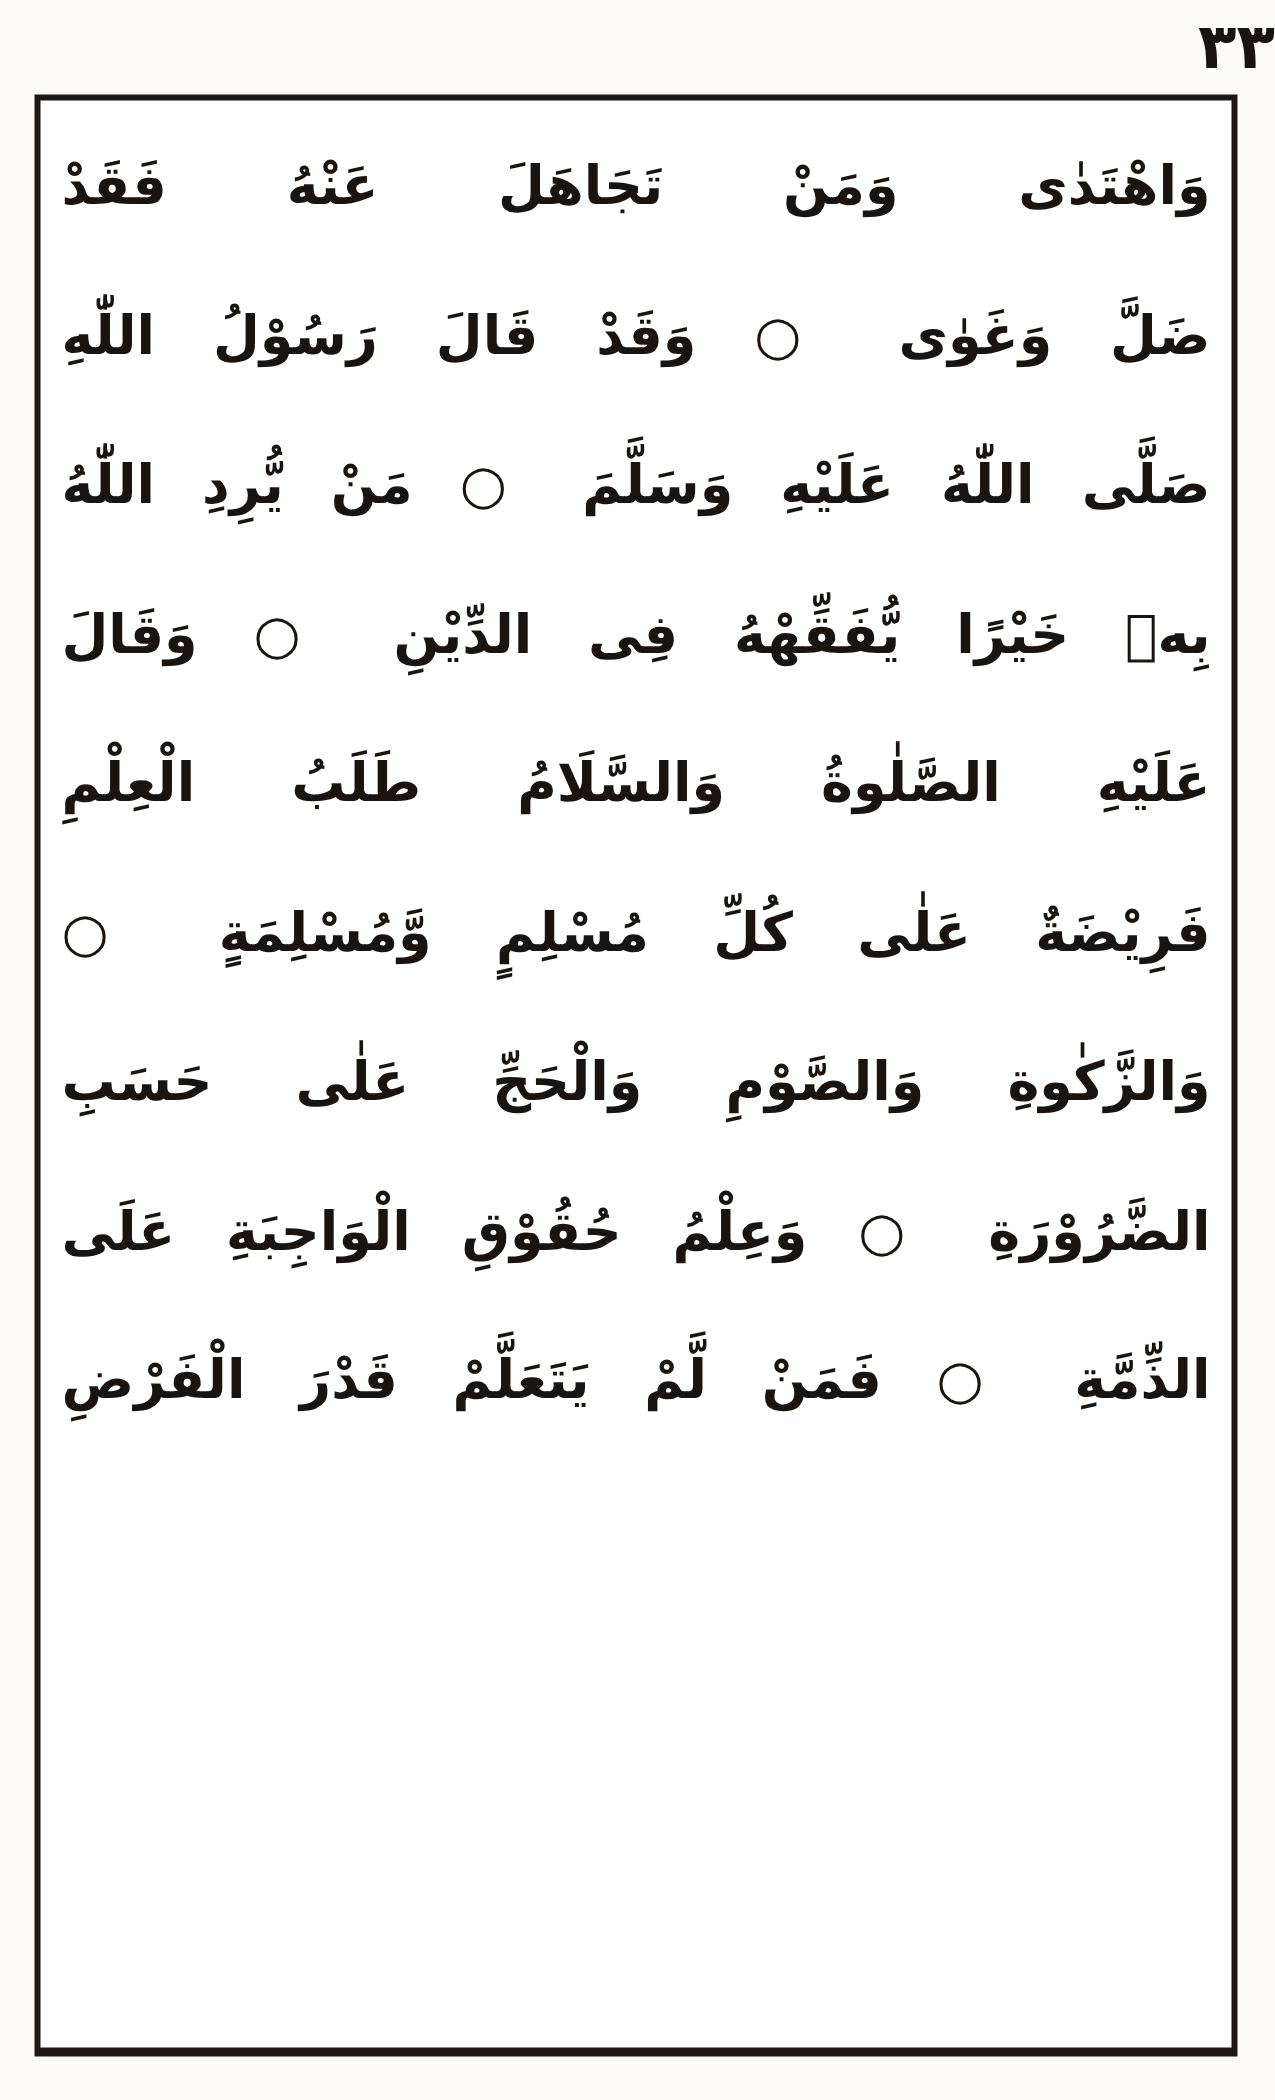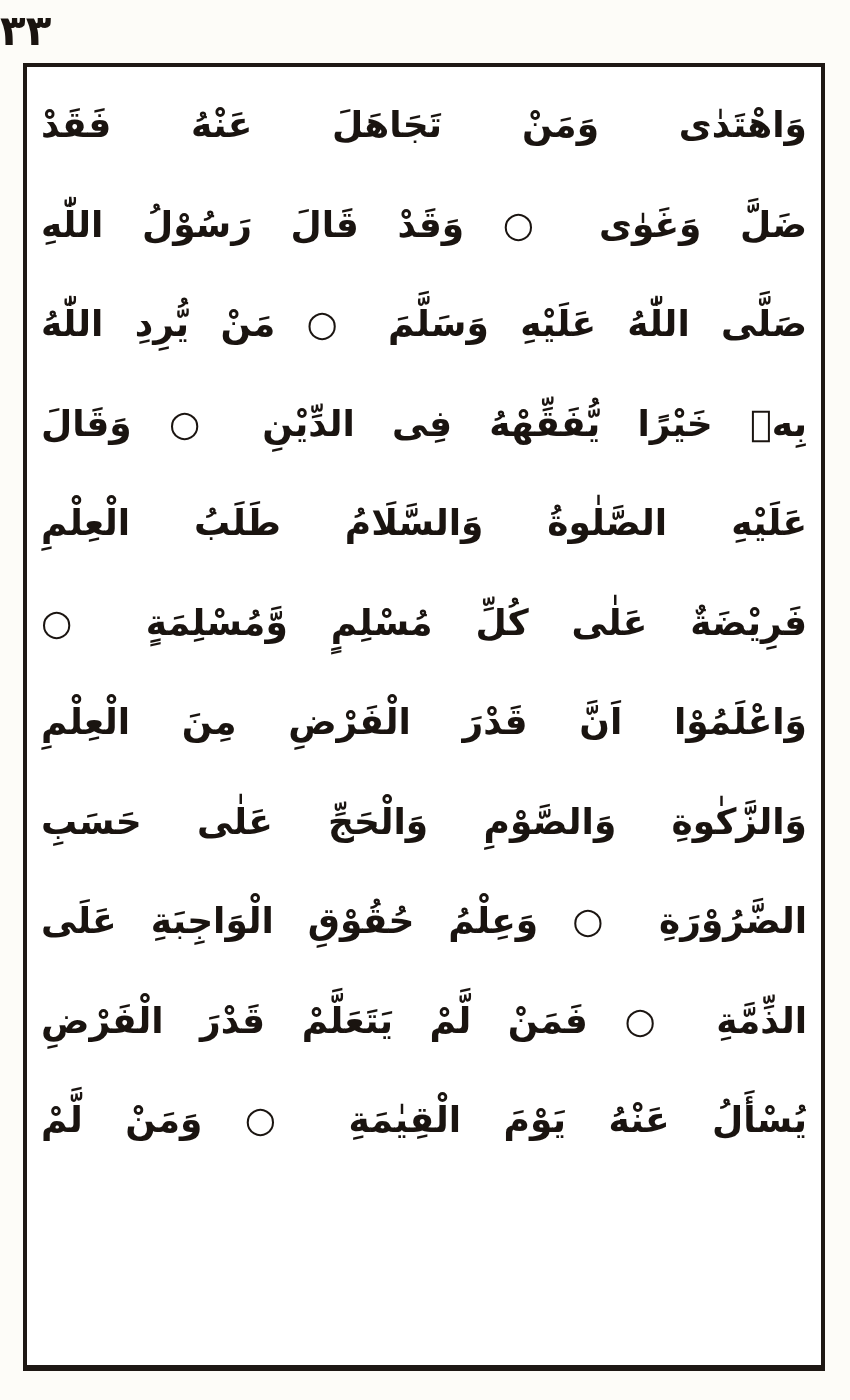--- a/index.html
+++ b/index.html
@@ -13,21 +13,21 @@
     body {
       position: relative;
       font-family: "DejaVu Sans", sans-serif;
       color: #1a1410;
     }
     .page-number {
       position: absolute;
       top: 4px;
       left: 0;
       width: 850px;
-      text-align: left;
+      text-align: right;
       font-size: 42px;
       font-weight: bold;
       line-height: 54px;
       direction: rtl;
       color: #1a1410;
     }
     .frame {
       position: absolute;
       left: 23px;
       top: 63px;
@@ -87,28 +87,22 @@
     <div class="line">
         <span>بِهٖ خَيْرًا يُّفَقِّهْهُ فِى الدِّيْنِ ○ وَقَالَ</span>
       </div>
     <div class="line">
         <span>عَلَيْهِ الصَّلٰوةُ وَالسَّلَامُ طَلَبُ الْعِلْمِ</span>
       </div>
     <div class="line">
         <span>فَرِيْضَةٌ عَلٰى كُلِّ مُسْلِمٍ وَّمُسْلِمَةٍ ○</span>
       </div>
     <div class="line">
-        <span>وَاعْلَمُوْا اَنَّ قَدْرَ الْفَرْضِ مِنَ الْعِلْمِ</span>
-      </div>
-    <div class="line">
         <span>وَالزَّكٰوةِ وَالصَّوْمِ وَالْحَجِّ عَلٰى حَسَبِ</span>
       </div>
     <div class="line">
         <span>الضَّرُوْرَةِ ○ وَعِلْمُ حُقُوْقِ الْوَاجِبَةِ عَلَى</span>
       </div>
     <div class="line">
         <span>الذِّمَّةِ ○ فَمَنْ لَّمْ يَتَعَلَّمْ قَدْرَ الْفَرْضِ</span>
       </div>
-    <div class="line">
-        <span>يُسْأَلُ عَنْهُ يَوْمَ الْقِيٰمَةِ ○ وَمَنْ لَّمْ</span>
-      </div>
   </div>
 </div>
 
 </body></html>

